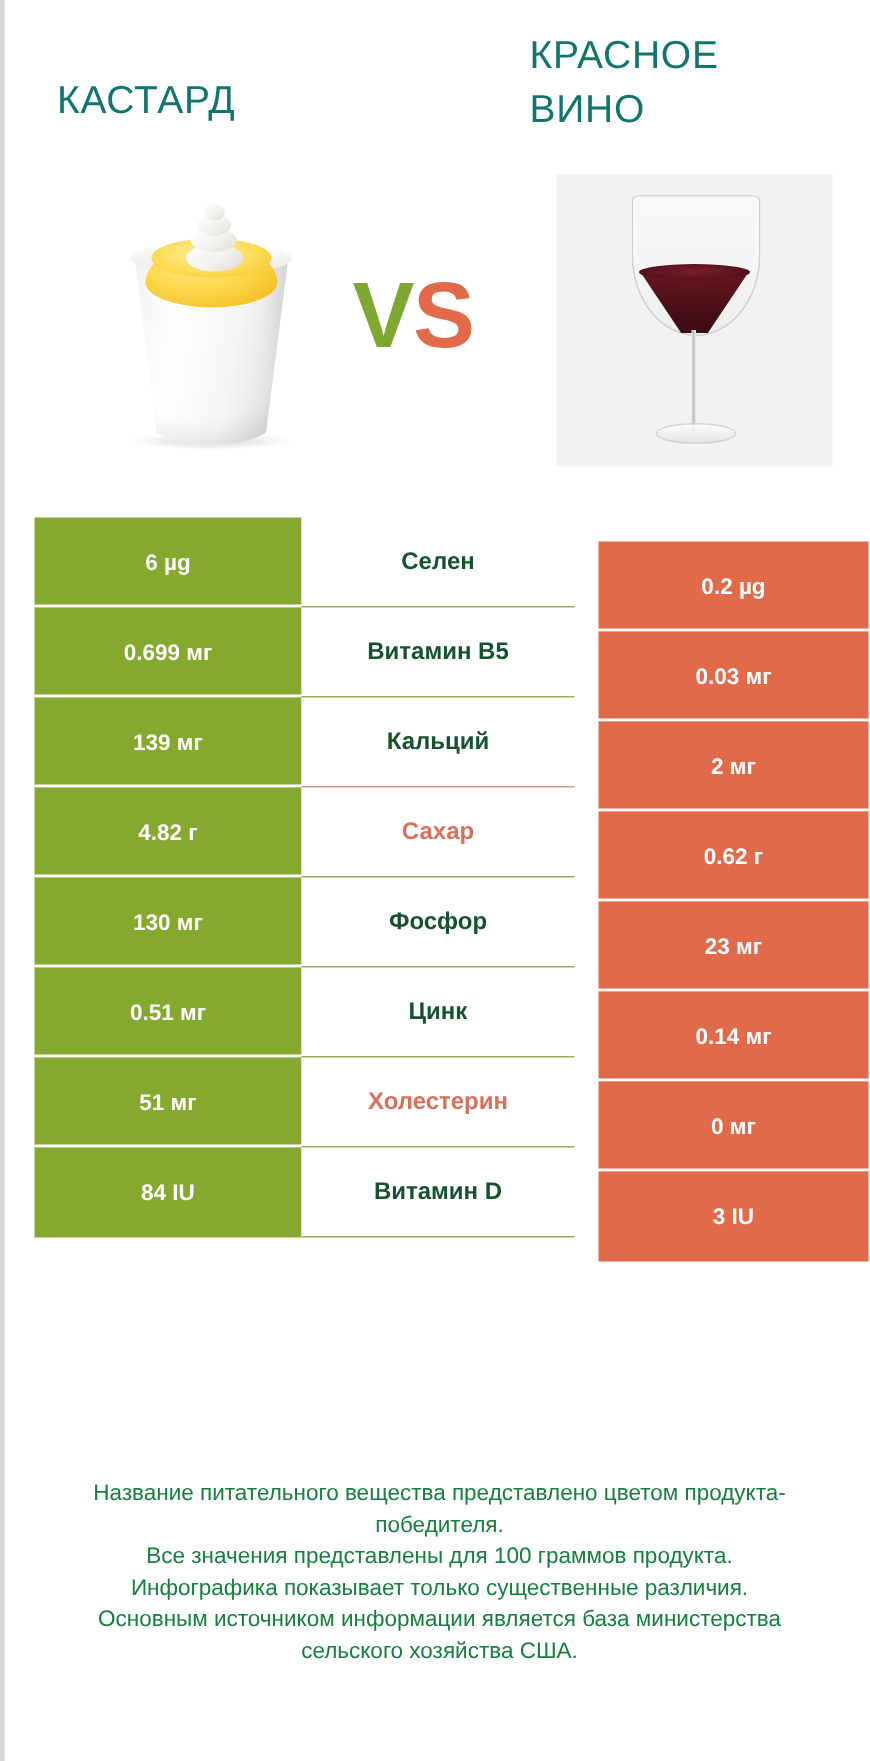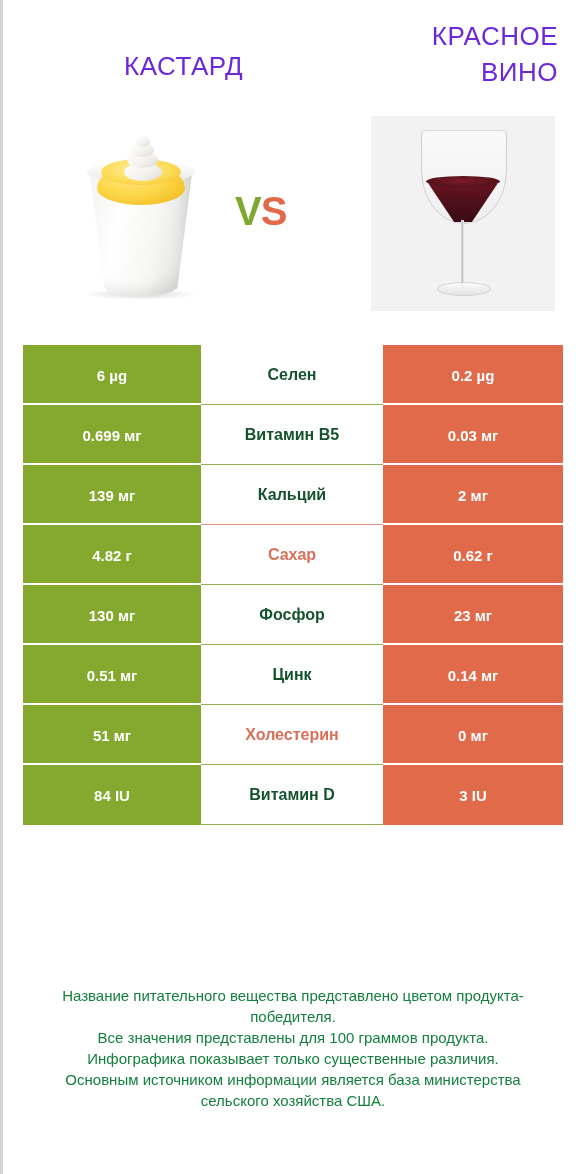--- a/index.html
+++ b/index.html
@@ -13,24 +13,24 @@
     position:absolute;left:0;top:0;width:580px;height:1174px;
     background:#ffffff;
     border-left:3px solid #d6d4d4;
     box-sizing:border-box;
   }
 
   
   .header{position:absolute;left:0;top:0;width:580px;height:330px;}
   .title{
     position:absolute;
-    text-align:right;
+    text-align:left;
     font-size:26px;
     letter-spacing:.5px;
-    color:#6d28d9;
+    color:#0f766e;
     font-weight:400;
     line-height:36px;
     white-space:pre-line;
   }
   .title-left{left:35px;top:48px;width:205px;}
   .title-right{left:350px;top:18px;width:205px;}
 
   
   .custard{position:absolute;left:68px;top:133px;width:140px;height:175px;}
   .cup{
@@ -65,21 +65,21 @@
   .cr2{left:4px;top:17px;width:31px;height:16px;}
   .cr3{left:8px;top:8px;width:23px;height:14px;}
   .cr4{left:13px;top:1px;width:14px;height:11px;}
   .cup-shadow{
     position:absolute;left:14px;top:155px;width:112px;height:12px;
     background:radial-gradient(ellipse,rgba(0,0,0,.16),rgba(0,0,0,0) 70%);
   }
 
   
   .vs{position:absolute;left:232px;top:176px;width:120px;height:70px;
-      font-size:40px;font-weight:700;letter-spacing:-1px;line-height:70px;}
+      font-size:62px;font-weight:700;letter-spacing:-1px;line-height:70px;}
   .vs .v{color:#7ea82f;}
   .vs .s{color:#e2694a;}
 
   
   .wine{position:absolute;left:368px;top:116px;width:184px;height:195px;
         background:#f2f2f2;}
   .glass{position:absolute;left:42px;top:14px;width:100px;height:170px;}
   .bowl{
     position:absolute;left:8px;top:0px;width:84px;height:92px;
     border:1.5px solid #cfcfcf;
@@ -112,21 +112,21 @@
   
   .table{position:absolute;left:20px;top:345px;width:512px;}
   .row{position:relative;height:60px;width:540px;}
   .cell{
     position:absolute;top:0;height:60px;
     display:flex;align-items:center;justify-content:center;
     font-size:15px;font-weight:700;
     box-sizing:border-box;
   }
   .cell-left{left:0;width:178px;color:#ffffff;}
-  .cell-right{left:360px;width:180px;color:#ffffff;}
+  .cell-right{left:376px;width:180px;color:#ffffff;margin-top:16px;}
   .cell-mid{
     left:178px;width:182px;
     font-size:16px;font-weight:700;
     text-align:center;line-height:20px;
     background:#ffffff;
     z-index:2;
   }
   .cell-mid span{display:block;width:196px;}
   .row .cell-left{background:#84a92e;}
   .row .cell-right{background:#e06a49;}

